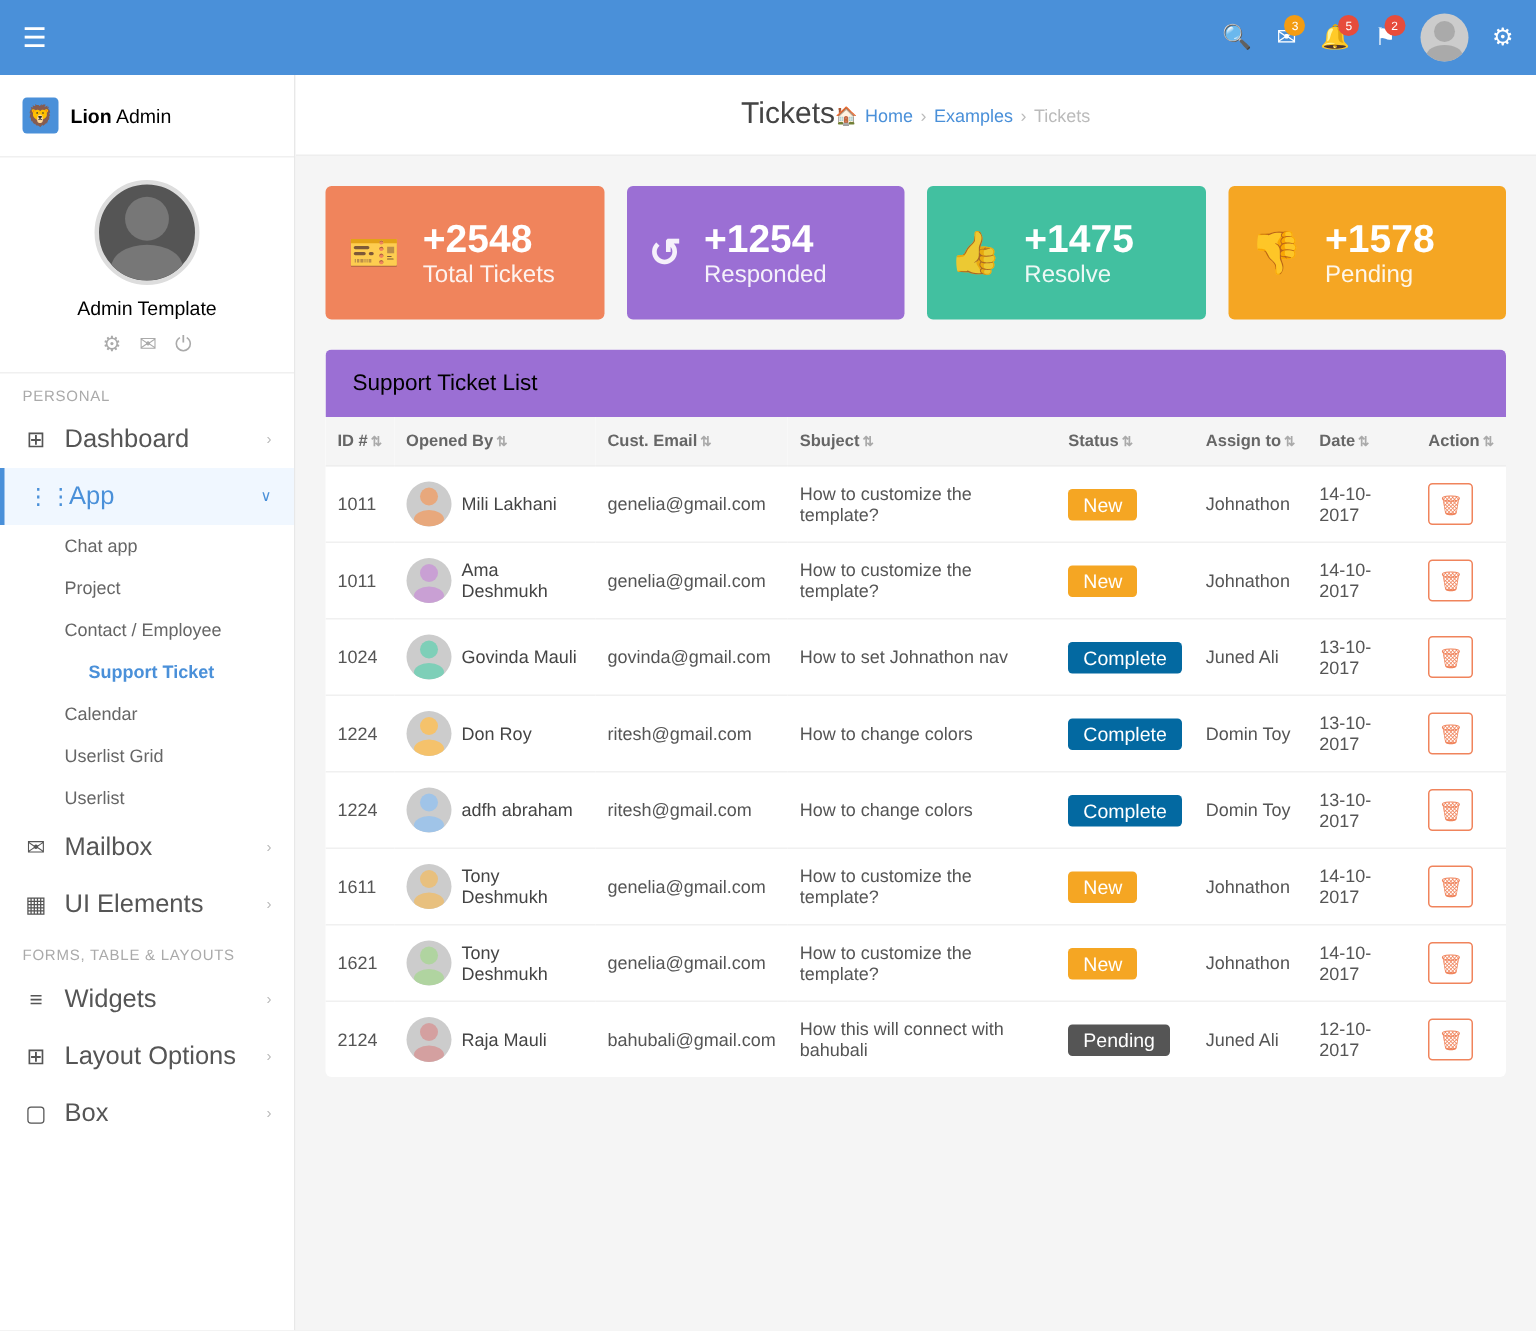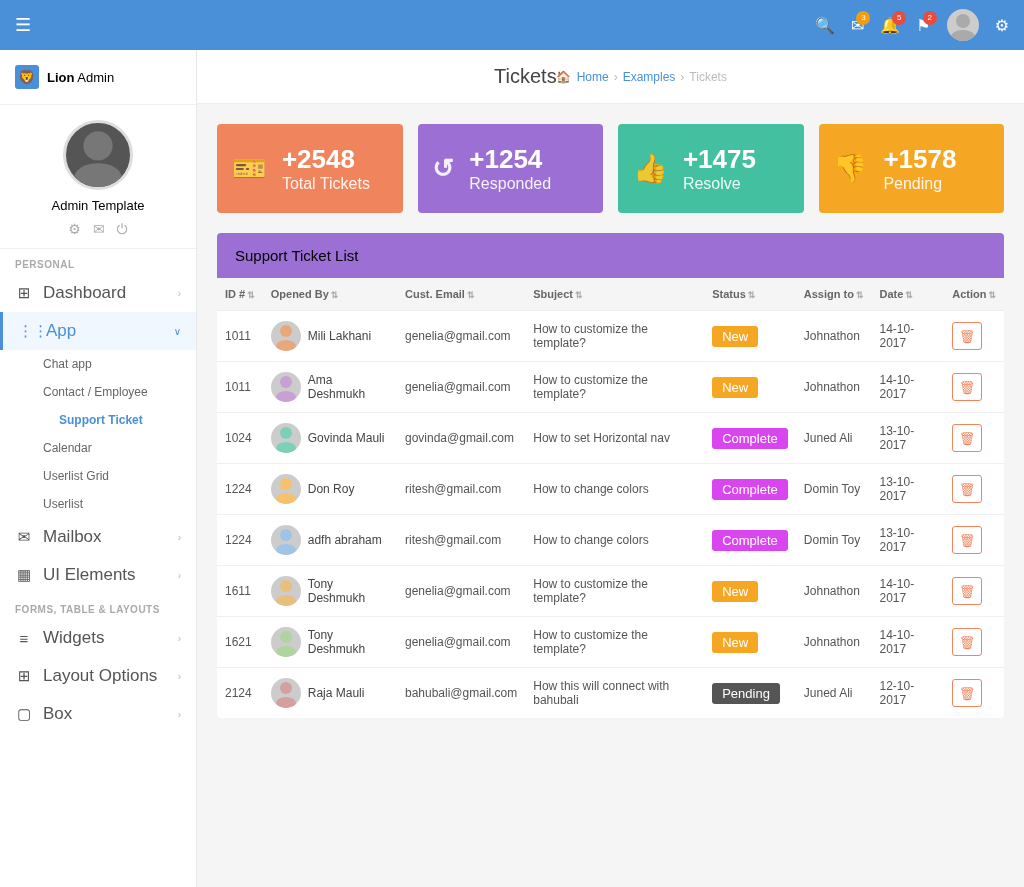--- a/index.html
+++ b/index.html
@@ -58,21 +58,21 @@
     }
     .sidebar-avatar {
       width: 70px; height: 70px; border-radius: 50%;
       background: #555; overflow: hidden; margin-bottom: 8px;
       border: 3px solid #ddd;
     }
     .sidebar-username { font-size: 13px; font-weight: 500; margin-bottom: 8px; }
     .sidebar-user-icons { display: flex; gap: 12px; color: #aaa; font-size: 14px; }
     .sidebar-user-icons span { cursor: pointer; }
     .sidebar-section-label {
-      font-size: 10px; color: #aaa; font-weight: 700;
+      font-size: 10px; color: #aaa; font-weight: 400;
       padding: 10px 15px 4px; letter-spacing: 0.5px;
     }
     .sidebar-item {
       display: flex; align-items: center; padding: 9px 15px;
       cursor: pointer; color: #555; gap: 10px;
       justify-content: space-between;
     }
     .sidebar-item-left { display: flex; align-items: center; gap: 10px; }
     .sidebar-item-icon { width: 18px; text-align: center; font-size: 15px; }
     .sidebar-item-label { font-size: 17px; }
@@ -138,21 +138,21 @@
       overflow: hidden; flex-shrink: 0;
     }
     .user-thumb svg { width: 100%; height: 100%; }
     .user-name { font-size: 12px; color: #444; }
 
     .badge {
       display: inline-block; padding: 3px 10px; border-radius: 3px;
       font-size: 13px; font-weight: 500; color: white;
     }
     .badge-new { background: #f5a623; }
-    .badge-complete { background: #d946ef; }
+    .badge-complete { background: #0369a1; }
     .badge-pending { background: #555; }
 
     .action-btn {
       width: 30px; height: 28px; border: 1px solid #f0845c; background: white;
       color: #f0845c; border-radius: 3px; cursor: pointer; font-size: 13px;
       display: flex; align-items: center; justify-content: center;
     }
   </style>
 </head>
 <body>
@@ -220,20 +220,21 @@
 
     <div class="sidebar-item" style="background:#f0f7ff;color:#4a90d9;border-left:3px solid #4a90d9;">
       <div class="sidebar-item-left">
         <div class="sidebar-item-icon" style="color:#4a90d9;">⋮⋮</div>
         <div class="sidebar-item-label">App</div>
       </div>
       <div class="sidebar-item-arrow" style="color:#4a90d9;">∨</div>
     </div>
 
     <div class="sidebar-subitem">Chat app</div>
+    <div class="sidebar-subitem">Project</div>
     <div class="sidebar-subitem">Contact / Employee</div>
     <div class="sidebar-subitem active">Support Ticket</div>
     <div class="sidebar-subitem">Calendar</div>
     <div class="sidebar-subitem">Userlist Grid</div>
     <div class="sidebar-subitem">Userlist</div>
 
     <div class="sidebar-item">
       <div class="sidebar-item-left">
         <div class="sidebar-item-icon">✉</div>
         <div class="sidebar-item-label">Mailbox</div>
@@ -381,21 +382,21 @@
     <td>
       <div class="user-cell">
         <div class="user-thumb"><svg viewBox="0 0 30 30">
                       <circle cx="15" cy="10" r="6" fill="#7ecfb8"></circle>
                       <ellipse cx="15" cy="25" rx="10" ry="6" fill="#7ecfb8"></ellipse>
                     </svg></div>
         <div class="user-name">Govinda Mauli</div>
       </div>
     </td>
     <td>govinda@gmail.com</td>
-    <td>How to set Horizontal nav</td>
+    <td>How to set Johnathon nav</td>
     <td><span class="badge badge-complete">Complete</span></td>
     <td>Juned Ali</td>
     <td>13-10-2017</td>
     <td>
       <button class="action-btn" title="Delete">🗑</button>
     </td>
   </tr>
             <tr>
     <td>1224</td>
     <td>

